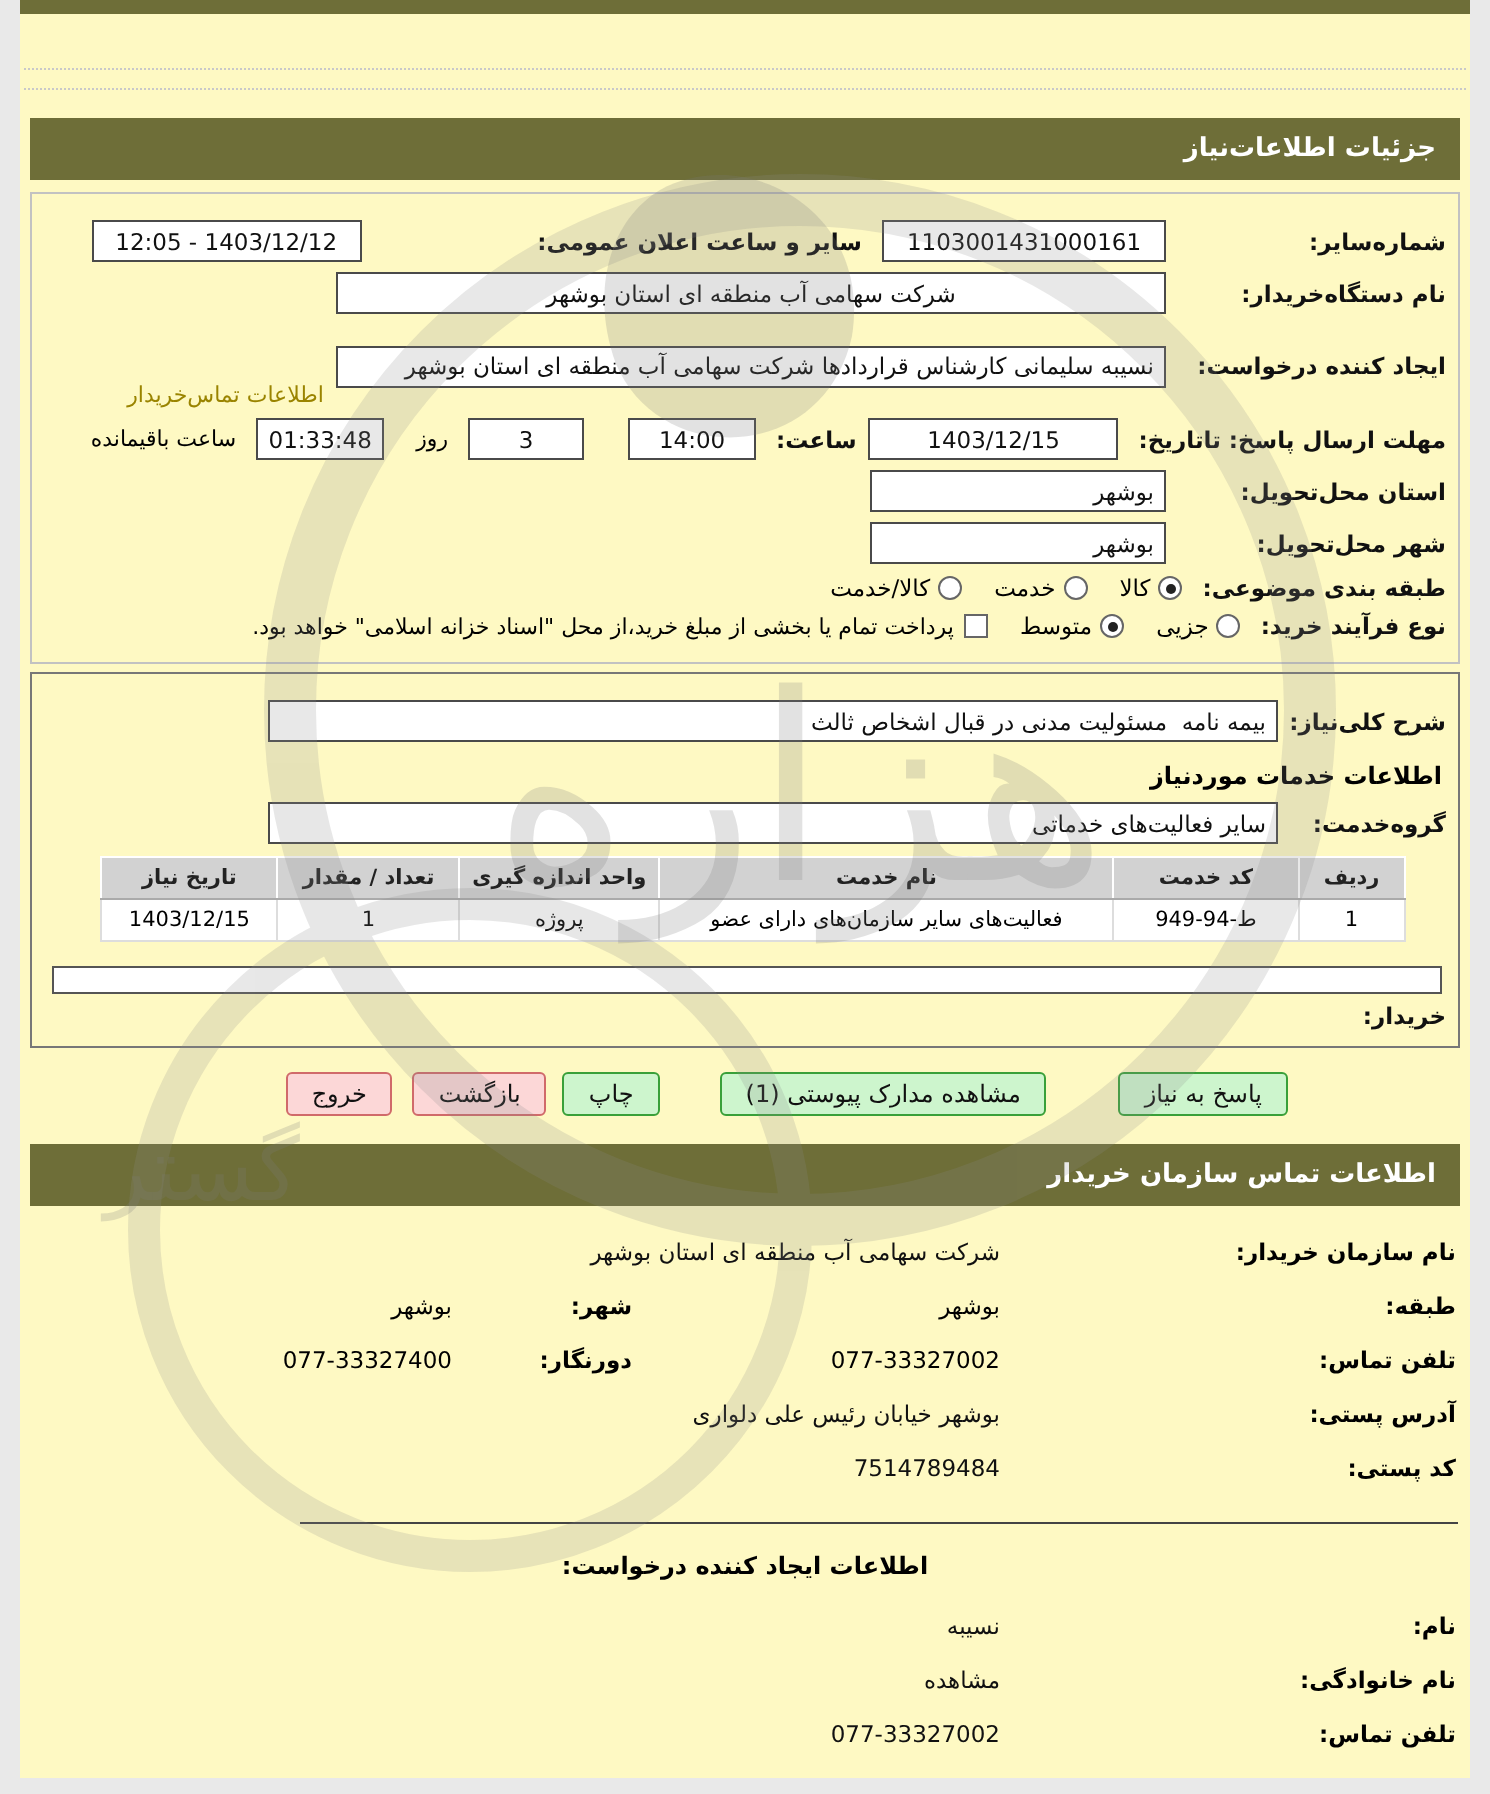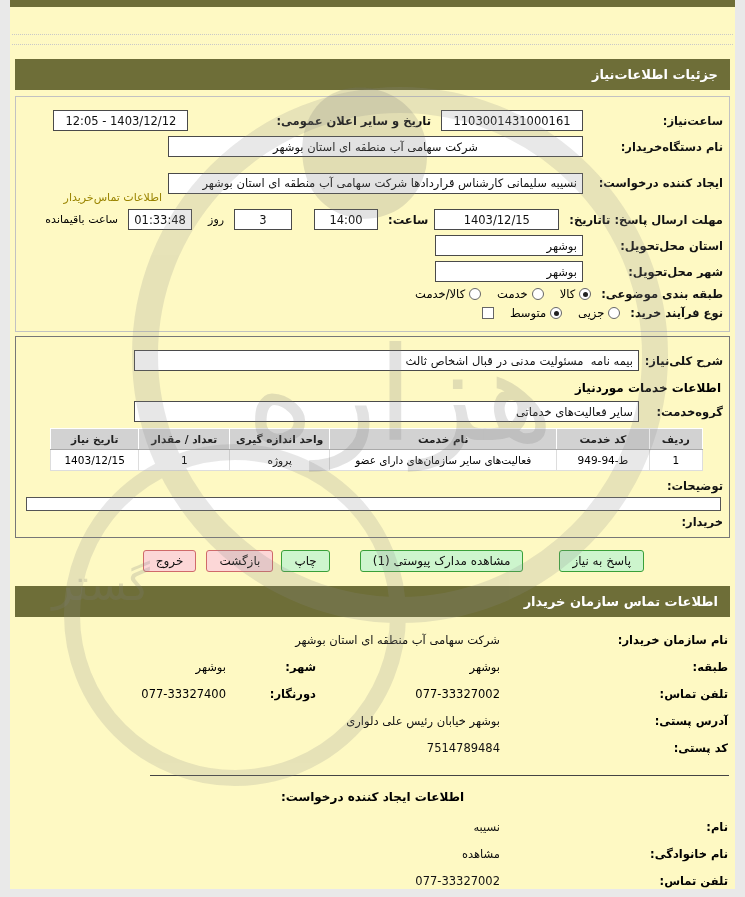--- a/index.html
+++ b/index.html
@@ -120,23 +120,23 @@
     <div class="dotline dl1"></div>
     <div class="dotline dl2"></div>
 
     <div class="section-bar">
       <span>جزئیات اطلاعات‌نیاز</span>
     </div>
 
     <div class="form-box">
 
       <div class="frow">
-        <span class="flabel lw">ساعت‌نیاز:</span>
+        <span class="flabel lw">شماره‌سایر:</span>
         <input class="tinput center w142" readonly="" value="1103001431000161" style="">
-        <span class="flabel mr10">تاریخ و سایر اعلان عمومی:</span>
+        <span class="flabel mr10">سایر و ساعت اعلان عمومی:</span>
         <input class="tinput center w135 mr88" readonly="" value="1403/12/12 - 12:05" style="">
       </div>
 
       <div class="frow">
         <span class="flabel lw">نام دستگاه‌خریدار:</span>
         <input class="tinput center w415" readonly="" value="شرکت سهامی آب منطقه ای استان بوشهر" style="">
       </div>
 
       <div class="frow">
         <span class="flabel lw">ایجاد کننده درخواست:</span>
@@ -175,20 +175,21 @@
         <span class="opt-label">کالا/خدمت</span>
       </div>
 
       <div class="frow">
         <span class="flabel ml10">نوع فرآیند خرید:</span>
         <span class="radio"></span>
         <span class="opt-label">جزیی</span>
         <span class="radio checked"></span>
         <span class="opt-label">متوسط</span>
         <span class="checkbox"></span>
+        <span class="small-note">پرداخت تمام یا بخشی از مبلغ خرید،از محل "اسناد خزانه اسلامی" خواهد بود.</span>
       </div>
 
     </div>
 
     <div class="need-box">
 
       <div class="frow">
         <span class="flabel lw80">شرح کلی‌نیاز:</span>
         <input class="tinput rt w505" readonly="" value="بیمه نامه  مسئولیت مدنی در قبال اشخاص ثالث" style="">
       </div>
@@ -216,21 +217,20 @@
             <td>1</td>
             <td>ط-94-949</td>
             <td>فعالیت‌های سایر سازمان‌های دارای عضو</td>
             <td>پروژه</td>
             <td>1</td>
             <td>1403/12/15</td>
           </tr>
         </tbody>
       </table>
 
-      <div class="flabel">توضیحات:</div>
       <input class="long-input" readonly="" style="">
       <div class="flabel">خریدار:</div>
 
     </div>
 
     <div class="actions">
       <button class="btn green gap36">پاسخ به نیاز</button>
       <button class="btn green gap30">مشاهده مدارک پیوستی (1)</button>
       <button class="btn green gap8">چاپ</button>
       <button class="btn pink gap10">بازگشت</button>

